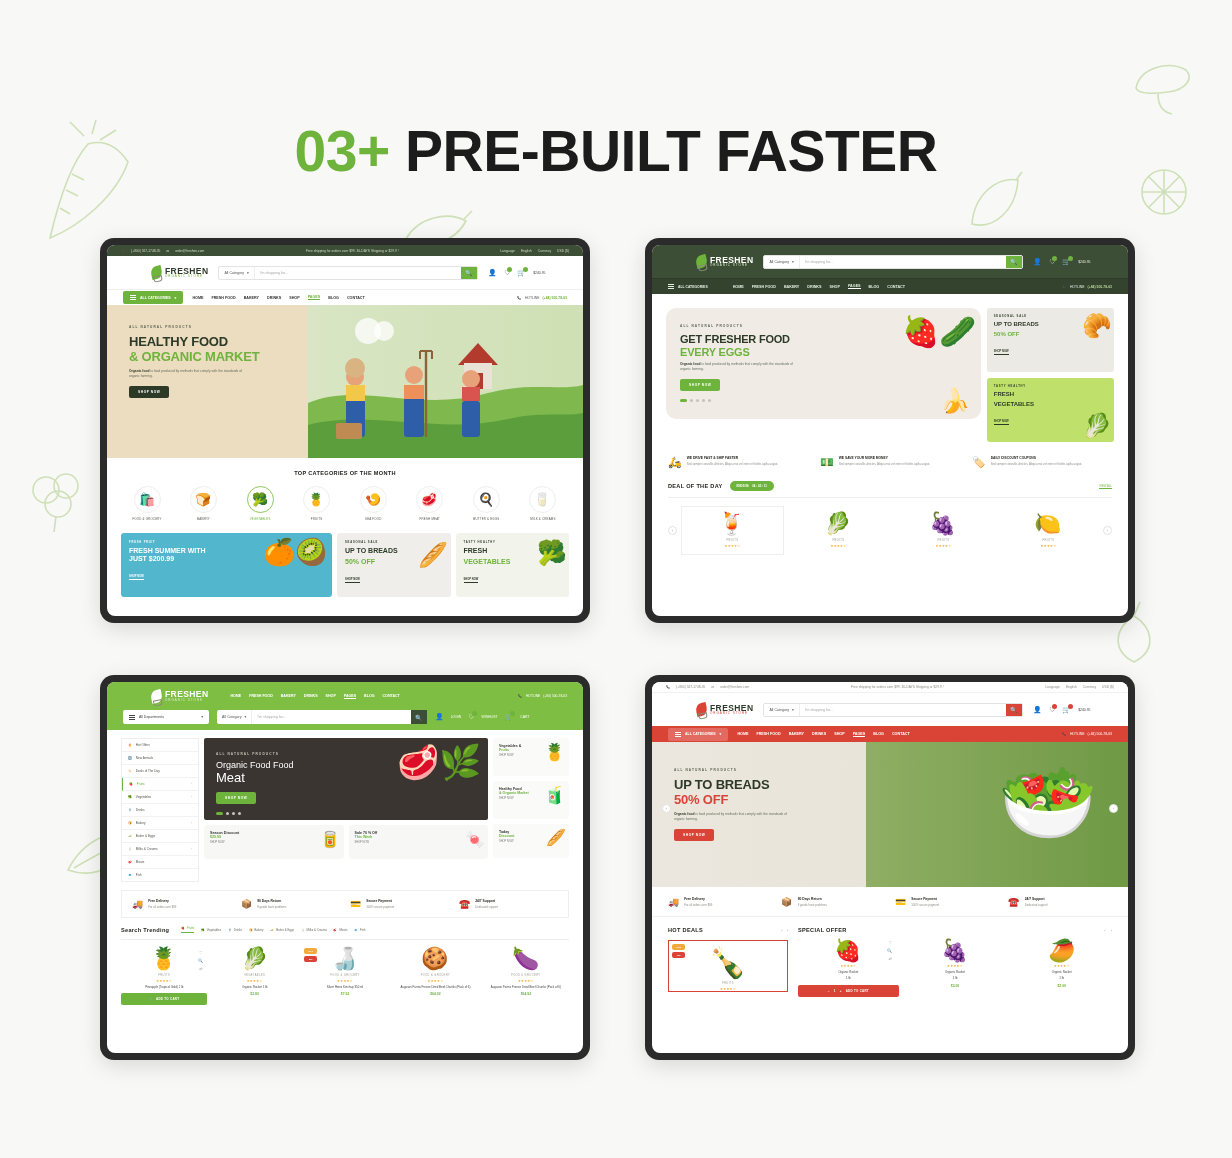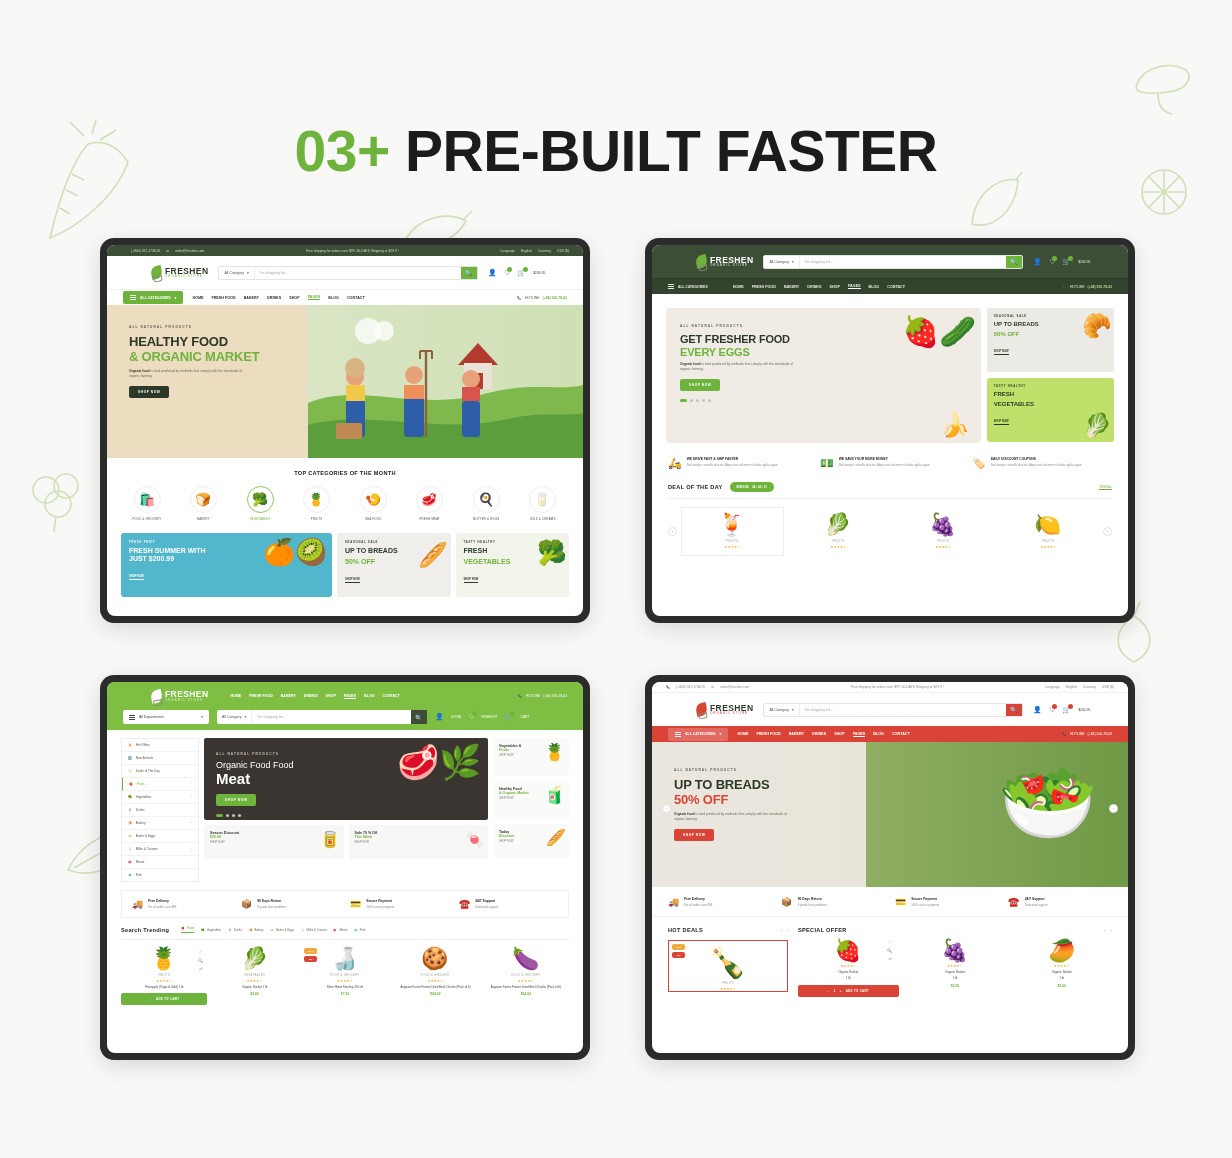--- a/index.html
+++ b/index.html
@@ -469,21 +469,21 @@
       <span>CONTACT</span>
     </div>
     <div class="hot" style="color:#e3ece0;">
       <span>📞</span>
       <span>HOTLINE</span>
       <b style="color:#b9d49b;">(+84) 500-78-63</b>
     </div>
   </div>
 
   <div style="display:flex;gap:6px;padding:14px 14px 0;">
-    <div class="hero" style="flex:2.3;height:135px;background:#f0ece5;padding:16px 8px 0 14px;border-radius:4px;">
+    <div class="hero" style="flex:2.3;height:111px;background:#f0ece5;padding:16px 8px 0 14px;border-radius:10px;">
       <div class="eyebrow">ALL NATURAL PRODUCTS</div>
       <div class="h1" style="margin-top:5px;font-size:11px;">GET FRESHER FOOD</div>
       <div class="h1 g" style="font-size:11px;">EVERY EGGS</div>
       <div class="hp">
         <b>Organic food</b>
         <span>is food produced by methods that comply with the standards of organic farming.</span>
       </div>
       <div class="shopbtn g">SHOP NOW</div>
       <div class="dots">
             <i class="on"></i>
@@ -678,21 +678,21 @@
       <div class="row" style="border-bottom:none;">
             <span>🐟</span>
             <span>Fish</span>
           </div>
     </div>
 
     <div style="flex:1;display:flex;flex-direction:column;gap:5px;">
       <div class="hero" style="height:82px;background:#3a3531;padding:14px 0 0 12px;border-radius:2px;">
         <div class="eyebrow" style="color:#c9c2b8;">ALL NATURAL PRODUCTS</div>
         <div style="font-size:9px;color:#fff;margin-top:4px;">Organic Food Food</div>
-        <div style="font-size:15px;color:#fff;font-weight:bold;">Meat</div>
+        <div style="font-size:13px;color:#fff;font-weight:normal;">Meat</div>
         <div class="shopbtn g">SHOP NOW</div>
         <div class="dots">
               <i class="on"></i>
               <i></i>
               <i></i>
               <i></i>
             </div>
         <span style="position:absolute;right:6px;top:4px;font-size:34px;">🥩🌿</span>
       </div>
       <div style="display:flex;gap:5px;">

